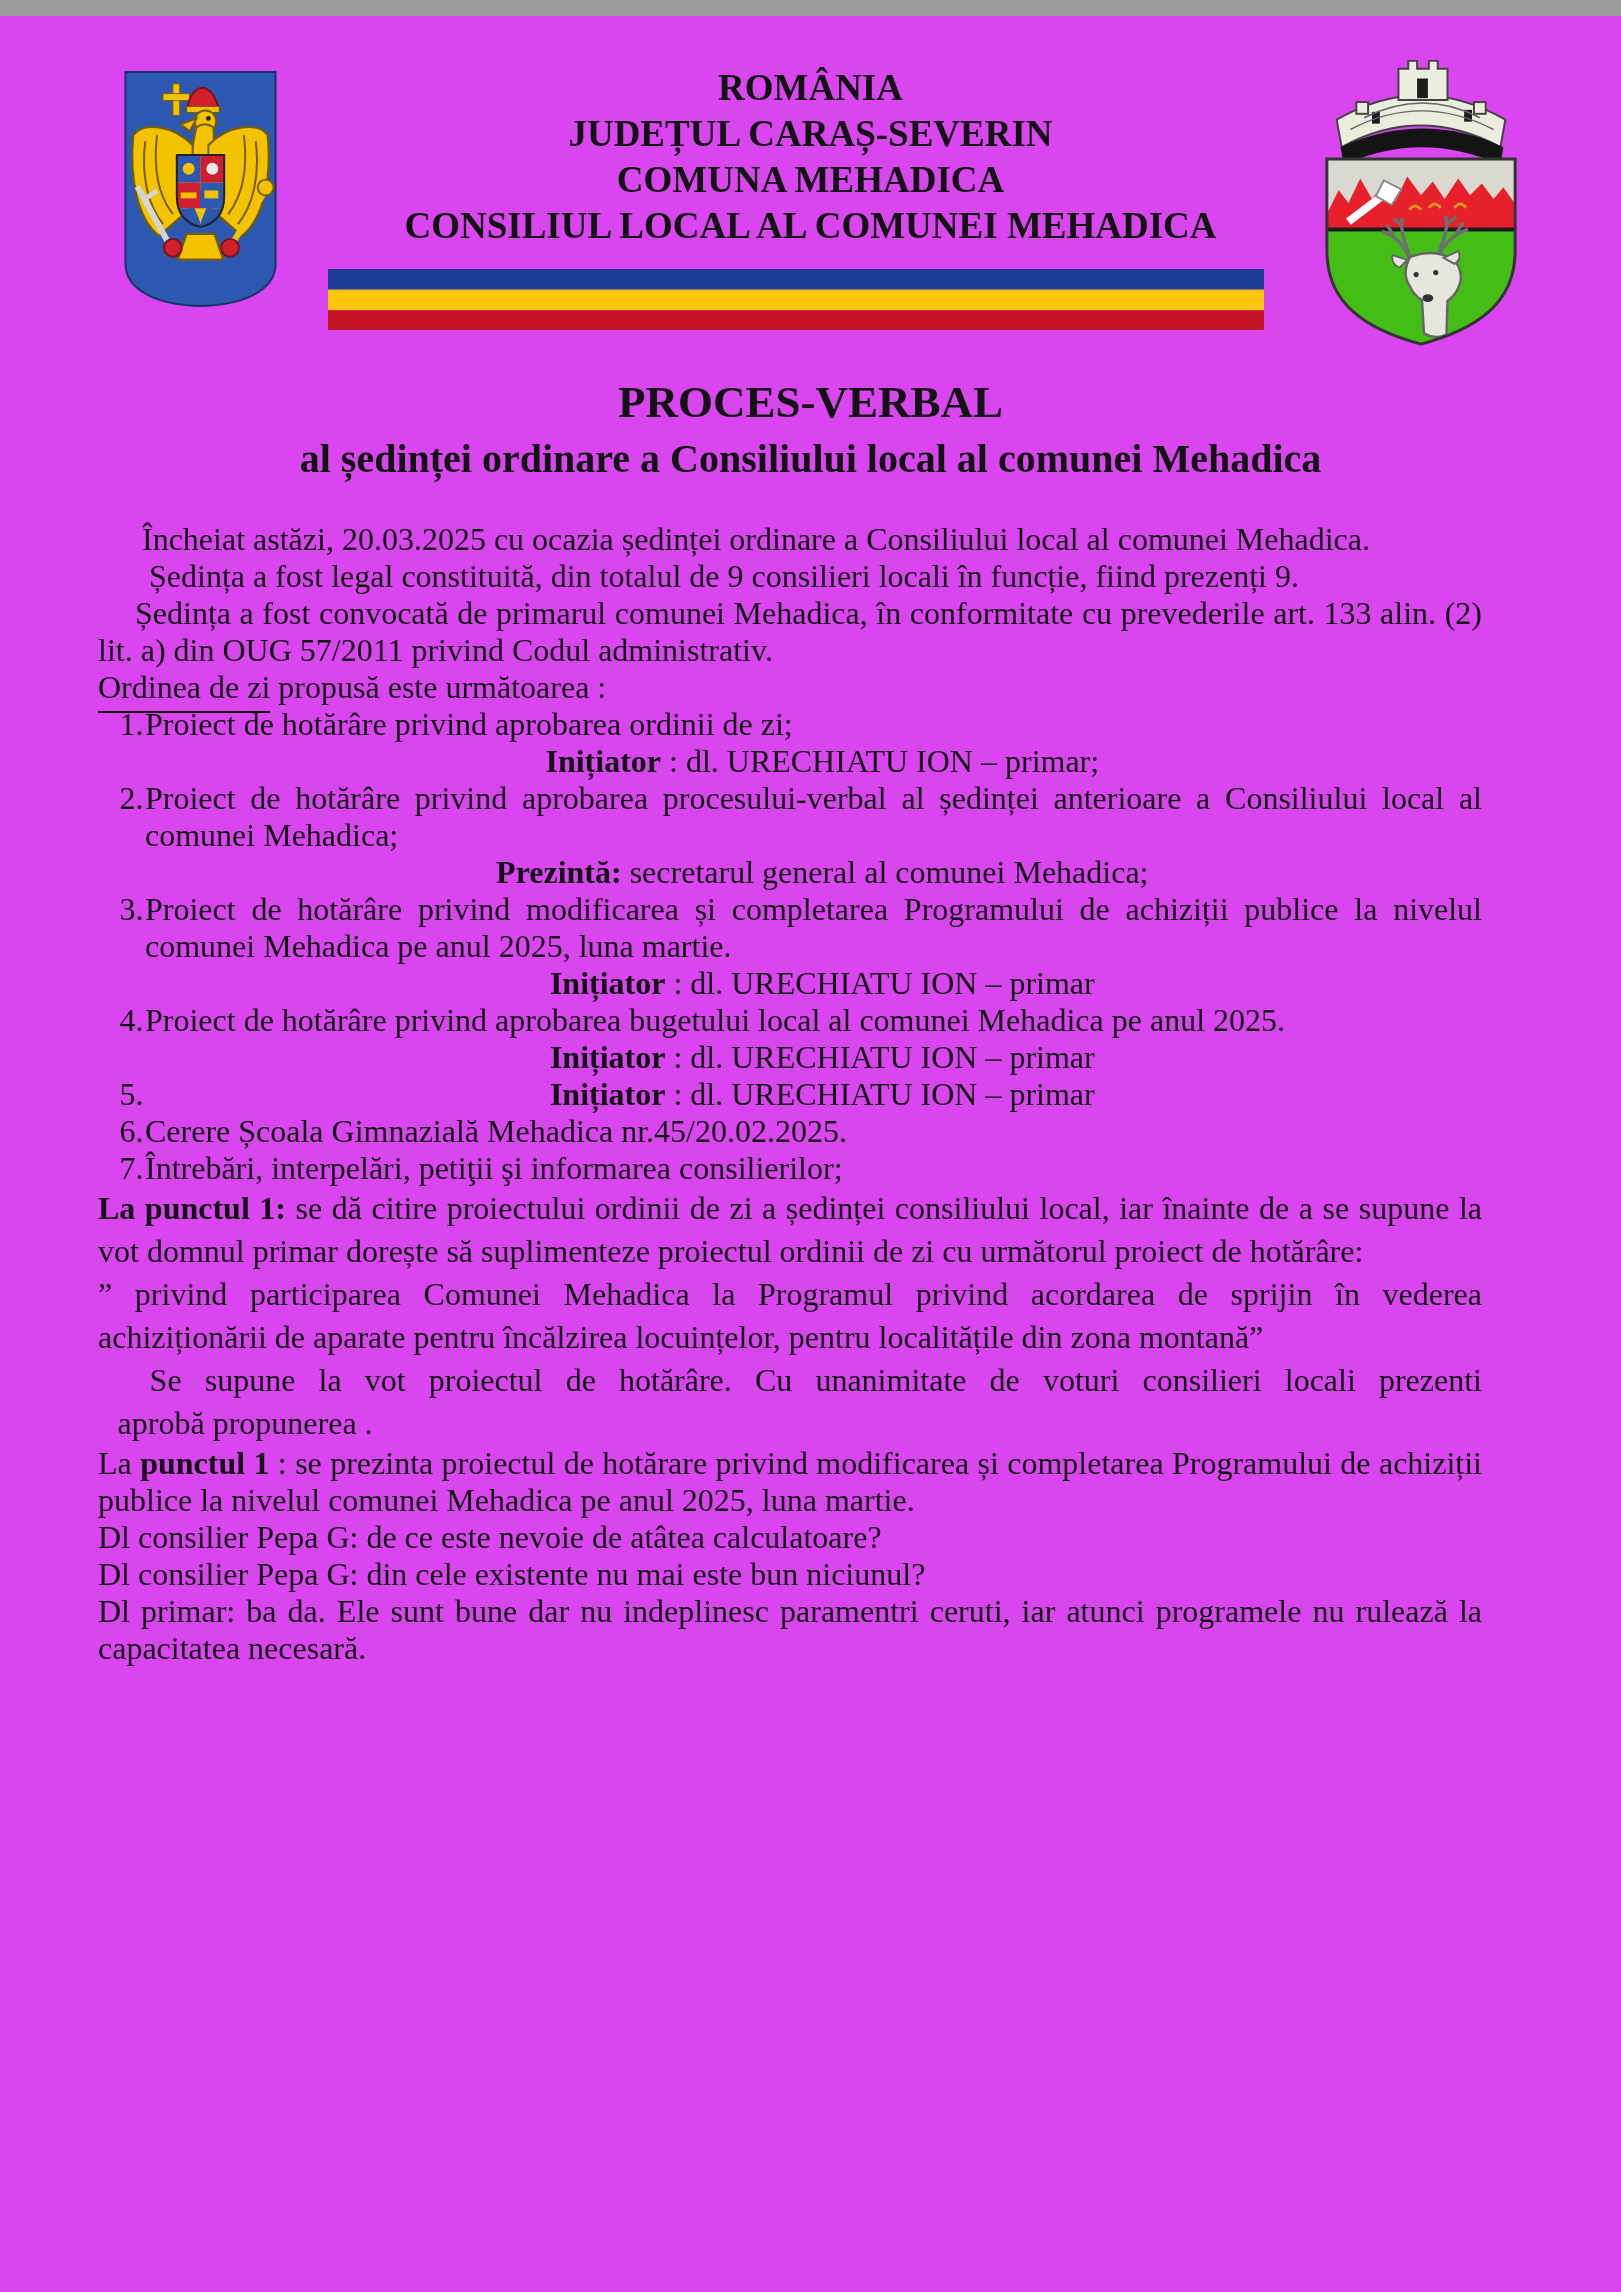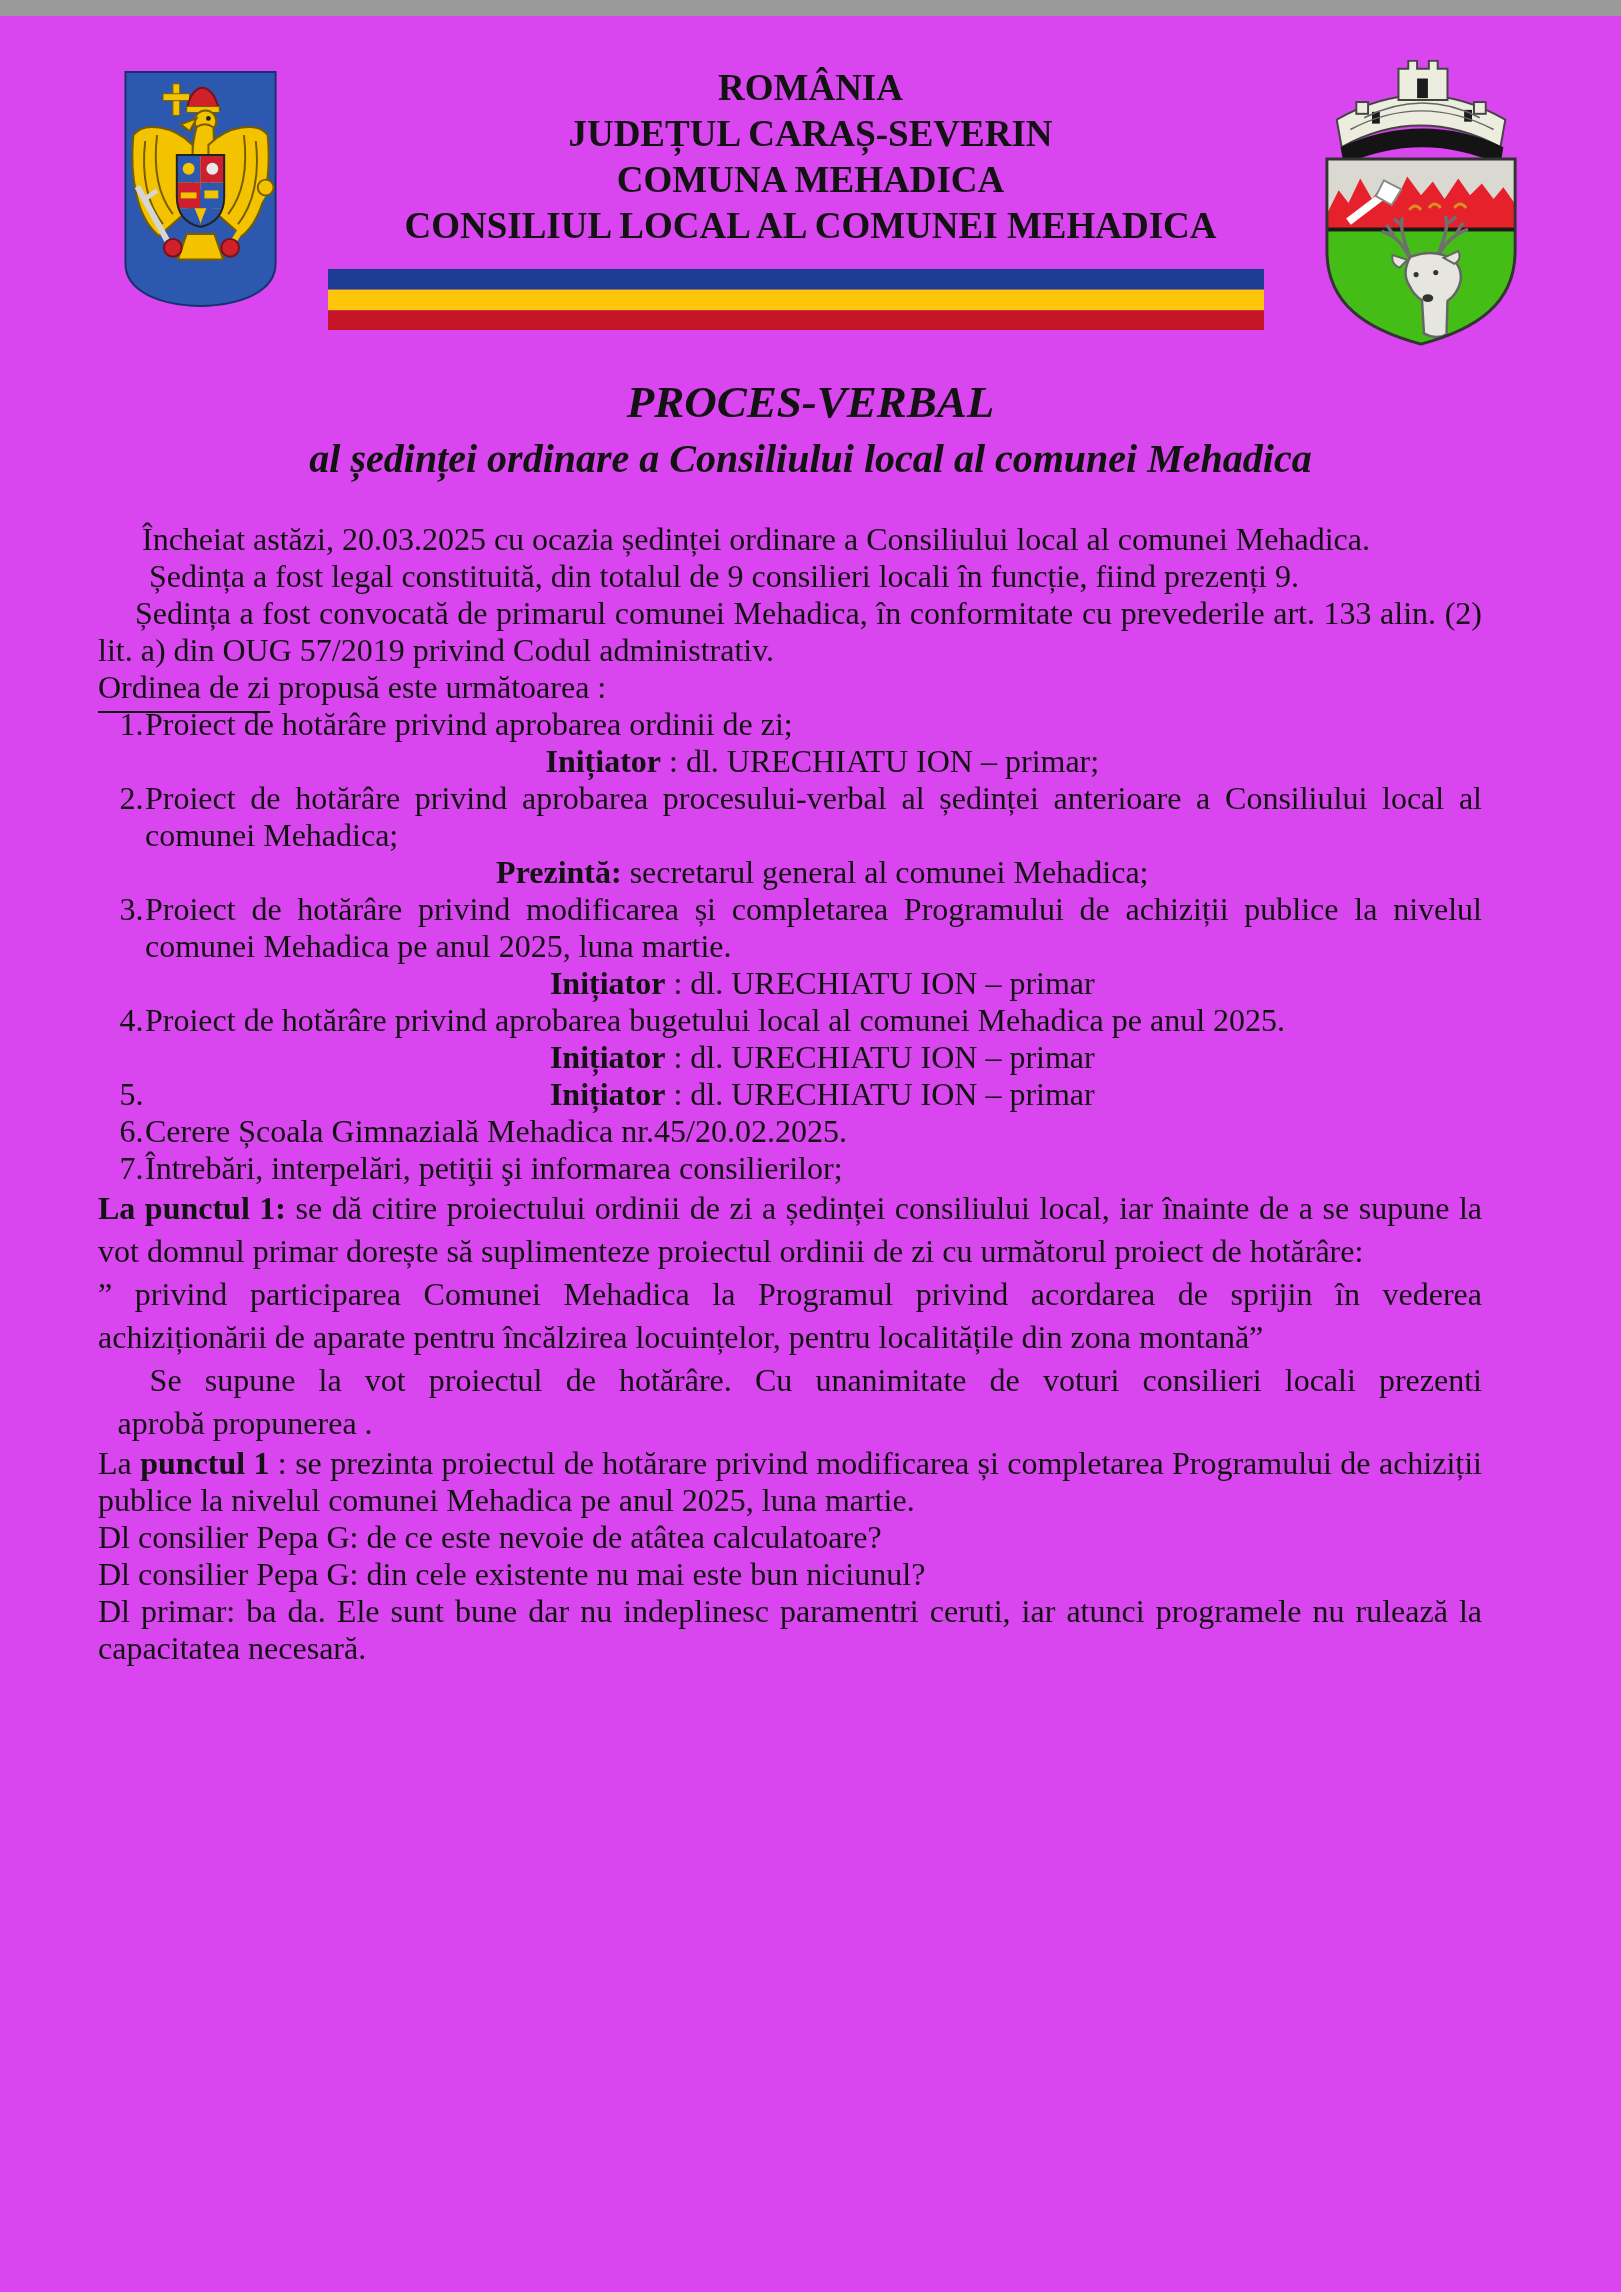--- a/index.html
+++ b/index.html
@@ -8,21 +8,21 @@
     font-family:"Liberation Serif","DejaVu Serif",serif;color:#121212;
     overflow:hidden;margin:16px auto;
   }
   
   .emblem-left{position:absolute;left:121px;top:54px;width:159px;height:237px;}
   .emblem-right{position:absolute;left:1311px;top:39px;width:222px;height:298px;}
   .header-text{position:absolute;left:294px;right:294px;top:49px;text-align:center;}
   .header-line{font-weight:bold;font-size:37px;line-height:46px;white-space:nowrap;}
   .flag-bar{position:absolute;left:328px;top:253px;width:936px;height:61px;display:block;}
   
-  .title-block{position:absolute;left:0;top:361px;width:100%;text-align:center;font-style:italic;}
+  .title-block{position:absolute;left:0;top:361px;width:100%;text-align:center;}
   .doc-title{font-size:45px;font-weight:bold;line-height:51px;}
   .doc-subtitle{font-size:40px;font-weight:bold;line-height:49px;margin-top:5.9px;}
   
   .content{position:absolute;left:98px;top:505px;width:1384px;font-size:32px;line-height:37px;text-align:justify;}
   .content p{margin:0;}
   .ind-a{text-indent:44px;}
   .ind-b{text-indent:51px;}
   .ind-c{text-indent:37px;}
   .agenda-head{margin-top:43px;}
   .agenda-bold{font-weight:normal;border-bottom:2.9px solid #121212;padding-bottom:6px;}
@@ -161,21 +161,21 @@
 
   <div class="title-block">
     <div class="doc-title">PROCES-VERBAL</div>
     <div class="doc-subtitle">al ședinței ordinare a Consiliului local al comunei Mehadica</div>
   </div>
 
   <div class="content">
 
     <p class="ind-a">Încheiat astăzi, 20.03.2025 cu ocazia ședinței ordinare a Consiliului local al comunei Mehadica.</p>
     <p class="ind-b">Ședința a fost legal constituită, din totalul de 9 consilieri locali în funcție, fiind prezenți 9.</p>
-    <p class="ind-c">Ședința a fost convocată de primarul comunei Mehadica, în conformitate cu prevederile art. 133 alin. (2) lit. a) din OUG 57/2019 privind Codul administrativ.</p>
+    <p class="ind-c">Ședința a fost convocată de primarul comunei Mehadica, în conformitate cu prevederile art. 133 alin. (2) lit. a) din OUG 57/2011 privind Codul administrativ.</p>
 
     <p class="agenda-head"><span class="agenda-bold">Ordinea de zi</span><span> propusă este următoarea :</span></p>
 
     <div class="agenda-item">
       <span class="agenda-num">1.</span>
       <div>Proiect de hotărâre privind aprobarea ordinii de zi;</div>
       <div class="agenda-sub"><span class="b">Inițiator</span><span> : dl. URECHIATU ION – primar;</span></div>
     </div>
 
     <div class="agenda-item">

